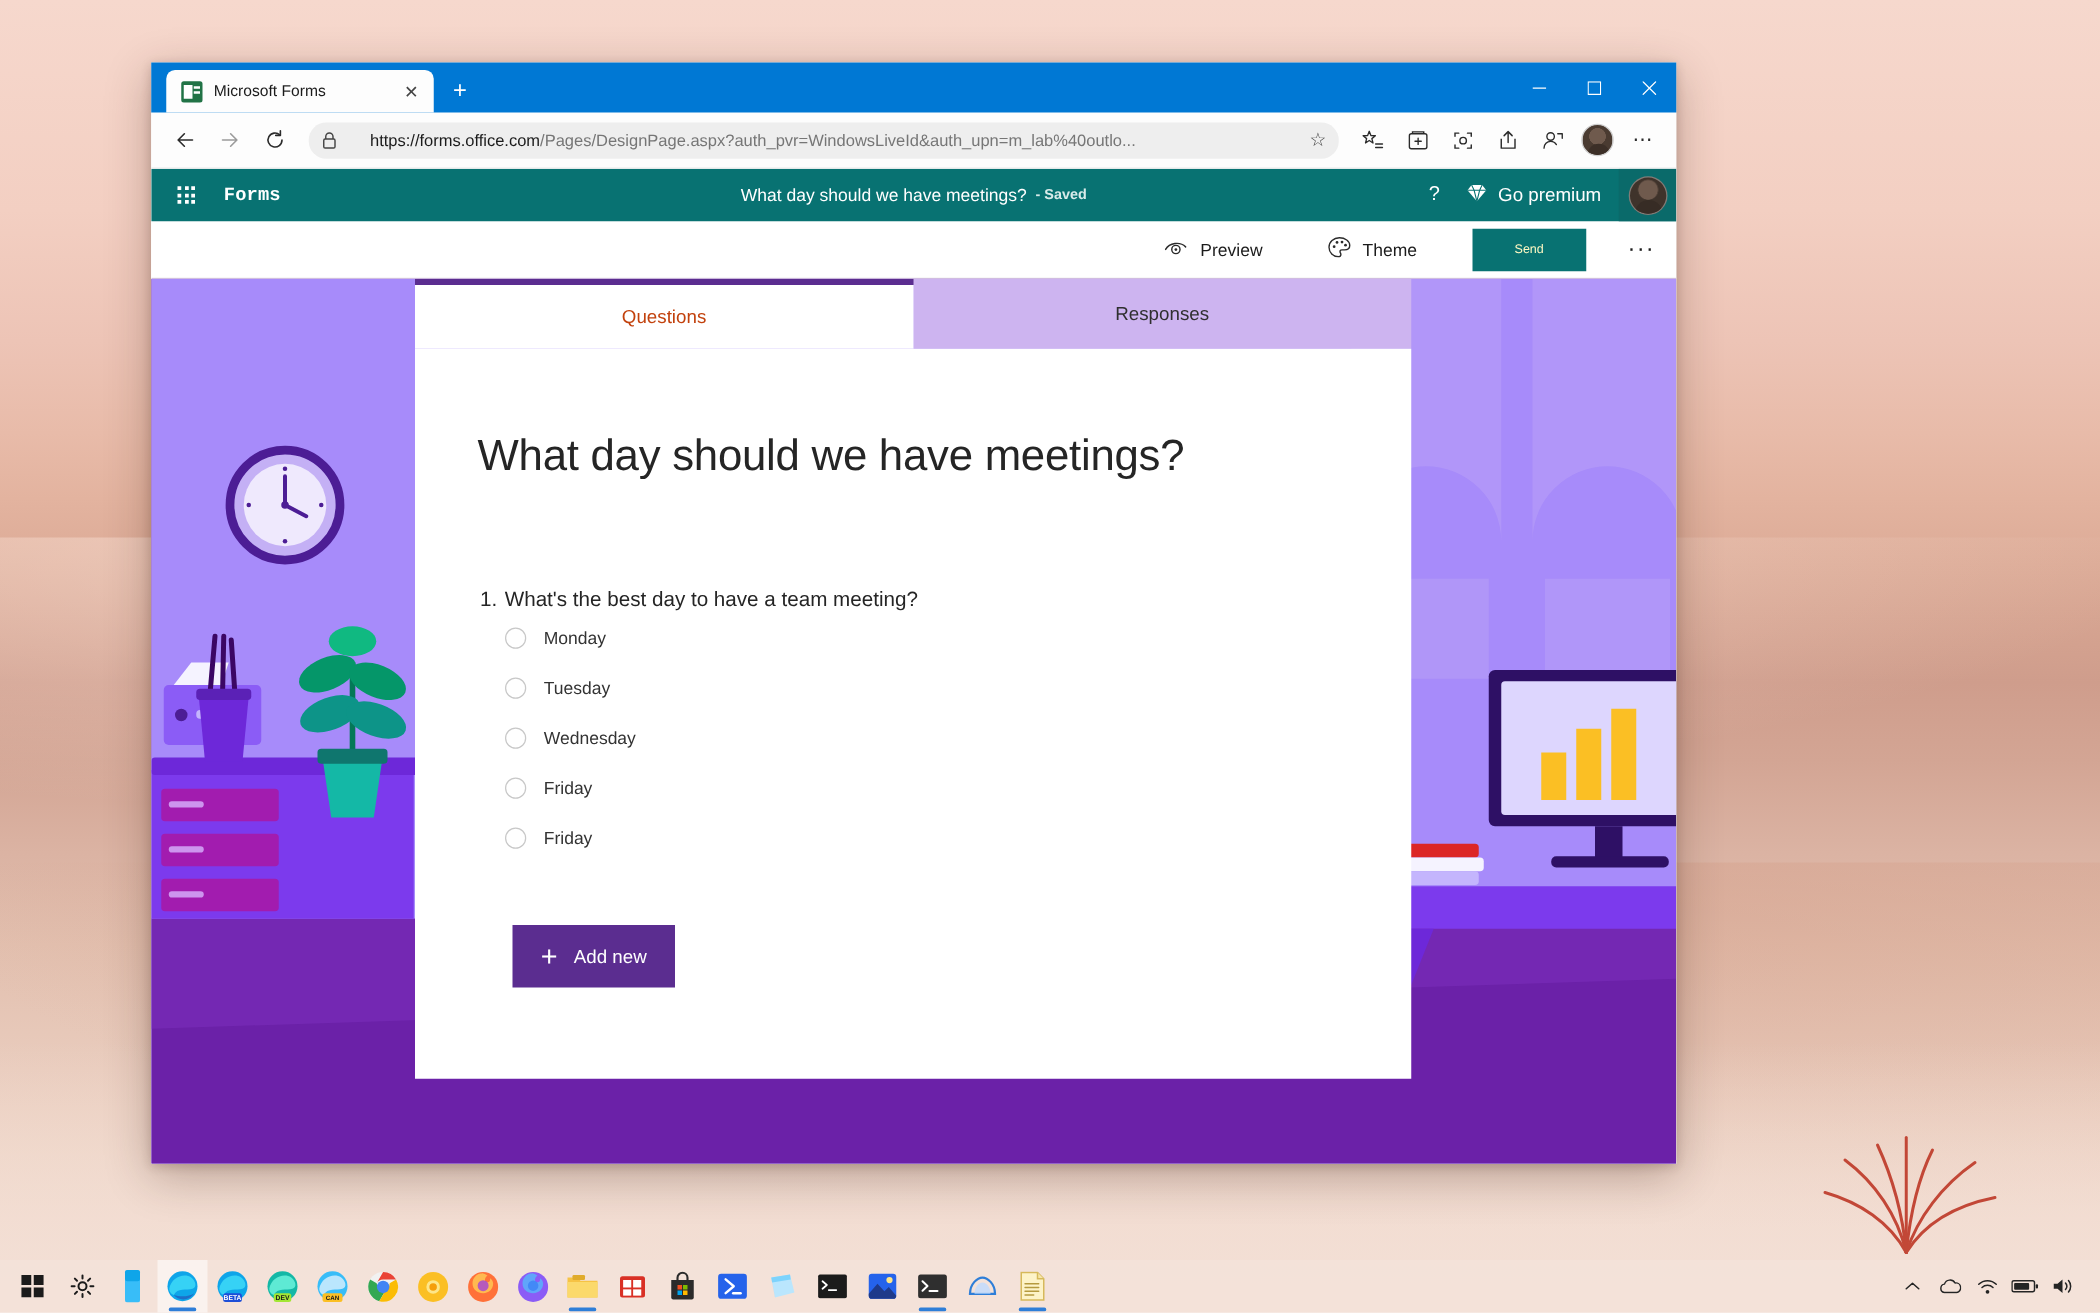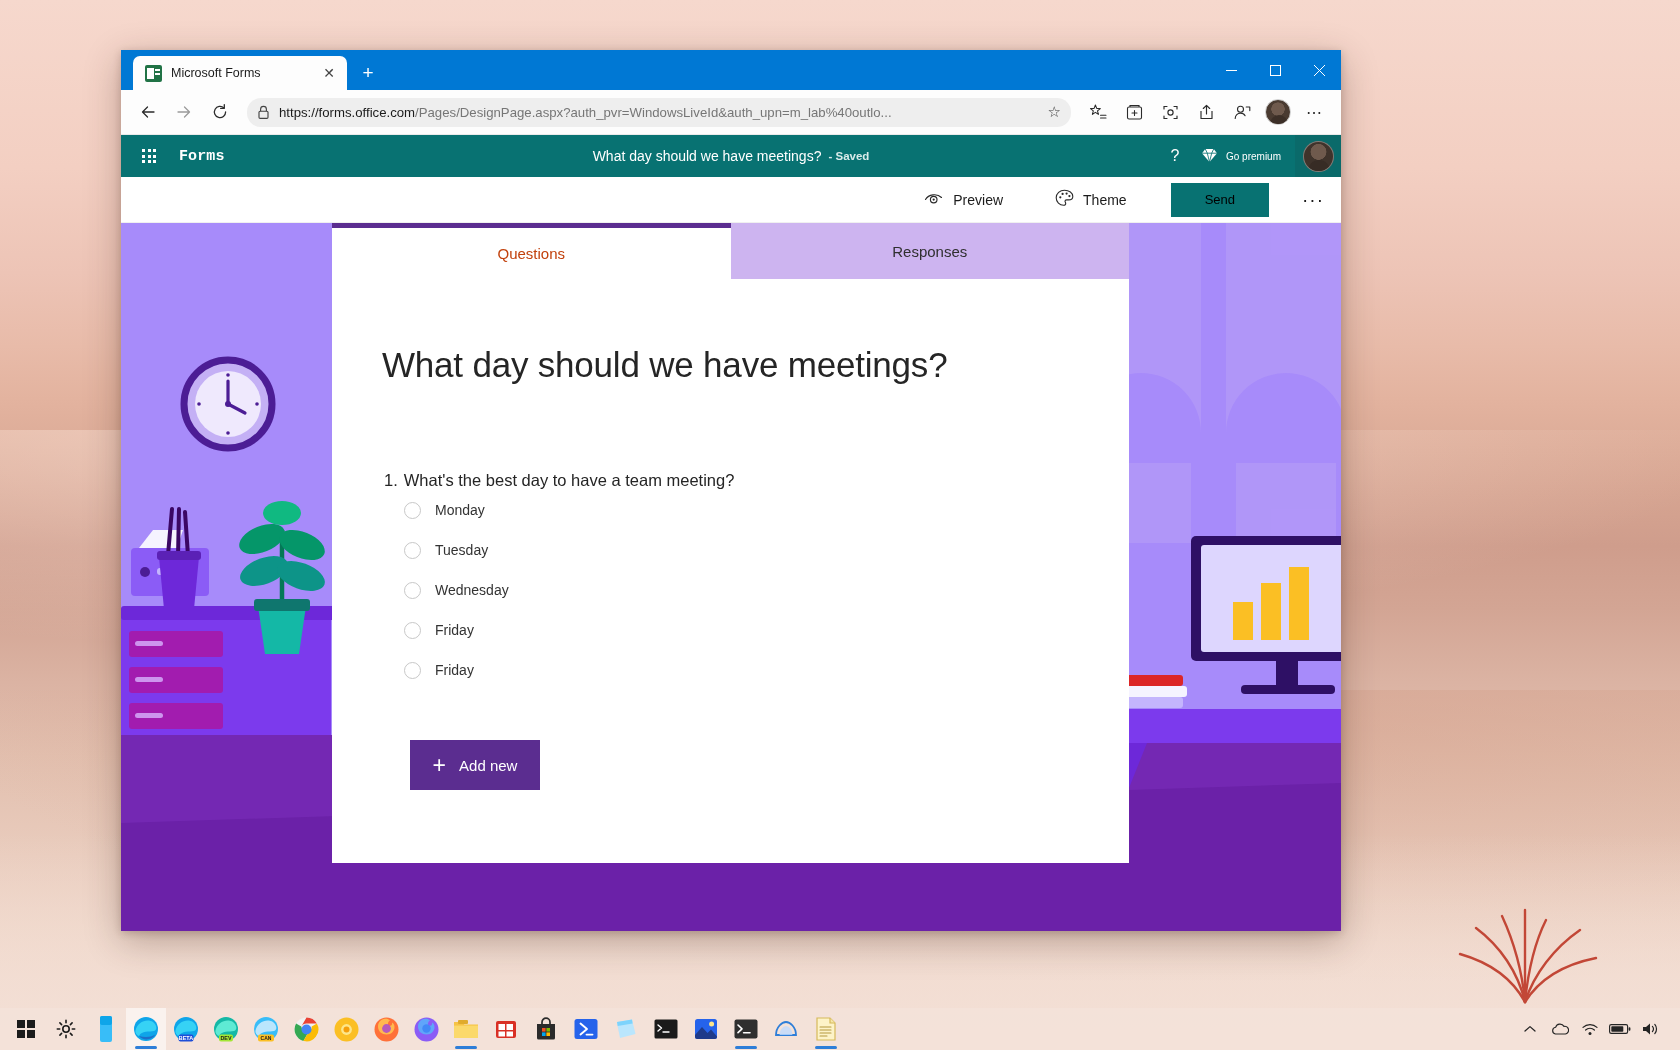--- a/index.html
+++ b/index.html
@@ -132,21 +132,21 @@
     color: #2b2b2b;
     border-radius: 4px;
   }
   .navbtn.dim { color: #9b9b9b; }
   #urlbox {
     flex: 1; height: 29px; margin: 0 8px;
     background: #eeeeee;
     border-radius: 14px;
     display: flex; align-items: center;
     padding: 0 10px;
-    gap: 9px;
+    gap: 26px;
     min-width: 0;
   }
   #urlbox .lock { flex: none; color: #444; display: flex; }
   #urltext {
     flex: 1; font-size: 13.2px; color: #767676;
     white-space: nowrap; overflow: hidden;
     min-width: 0;
   }
   #urltext b { color: #1b1b1b; font-weight: 400; }
   #urlstar { flex: none; color: #3b3b3b; font-size: 15px; }
@@ -202,21 +202,21 @@
   }
   #formsheader-right {
     margin-left: auto; display: flex; align-items: center; height: 42px;
   }
   #helpbtn {
     width: 40px; height: 42px; color: #fff; font-size: 16px;
     display: flex; align-items: center; justify-content: center;
   }
   #premium {
     display: flex; align-items: center; gap: 8px;
-    color: #fff; font-size: 10px; padding: 0 14px 0 6px; height: 42px;
+    color: #fff; font-size: 15px; padding: 0 14px 0 6px; height: 42px;
   }
   #avatarwrap {
     width: 46px; height: 42px; display: flex; align-items: center; justify-content: center;
     background: #0a6a6a;
   }
   #avatar {
     width: 31px; height: 31px; border-radius: 50%;
     background: radial-gradient(circle at 50% 34%, #6f5a4d 0 32%, #3f332b 34% 100%);
     position: relative; overflow: hidden;
     border: 1px solid rgba(255,255,255,.35);
@@ -234,24 +234,24 @@
     display: flex; align-items: center; justify-content: flex-end;
     padding-right: 8px; gap: 16px;
     border-bottom: 1px solid #f0f0f0;
   }
   .cmdbtn {
     display: flex; align-items: center; gap: 9px;
     height: 46px; padding: 0 18px;
     font-size: 14px; color: #1b1b1b;
   }
   #sendbtn {
-    background: #087272; color: #000000;
+    background: #087272; color: #fef9c3;
     height: 34px; padding: 0 34px;
     display: flex; align-items: center; justify-content: center;
-    font-size: 13px; margin: 0 8px 0 10px;
+    font-size: 10px; margin: 0 8px 0 10px;
   }
   #morecmd {
     width: 40px; height: 46px; display: flex; align-items: center; justify-content: center;
     font-size: 19px; color: #1b1b1b; letter-spacing: 1px;
   }
 
   
   #canvas {
     position: absolute; left: 0; right: 0; top: 88px; bottom: 0;
     background: #6b21a8;

